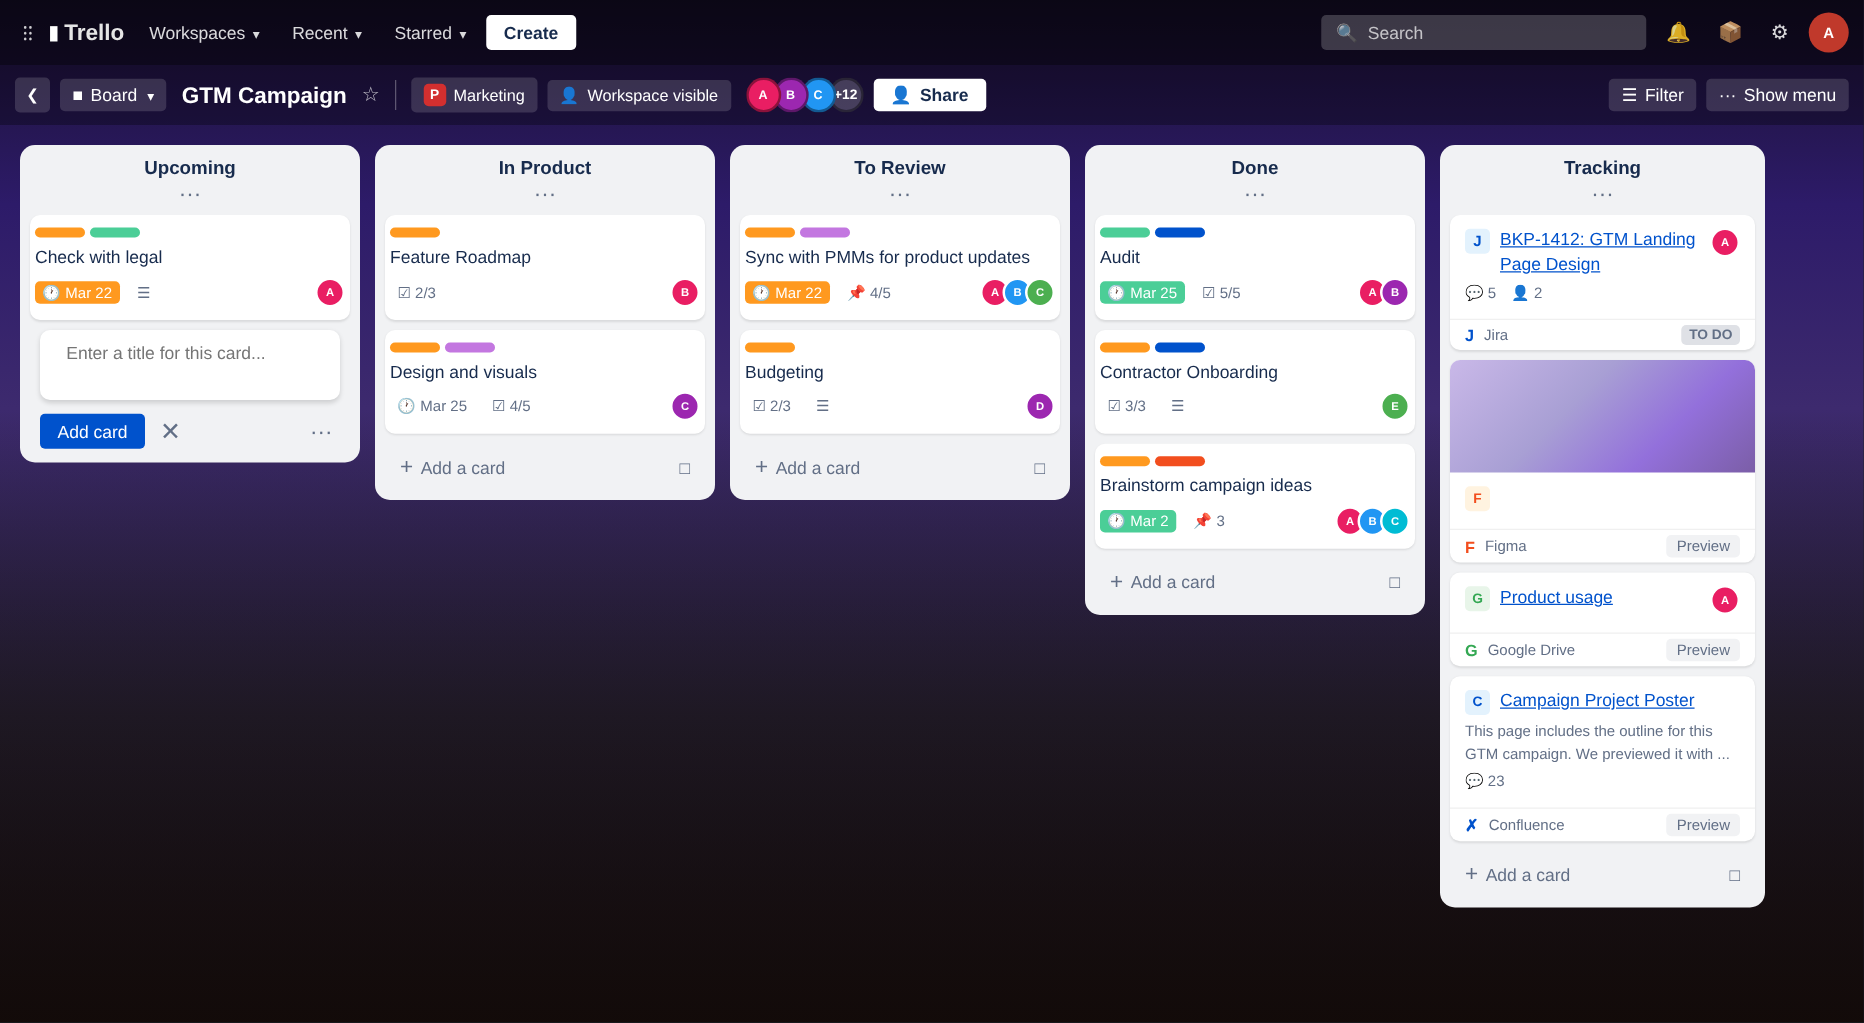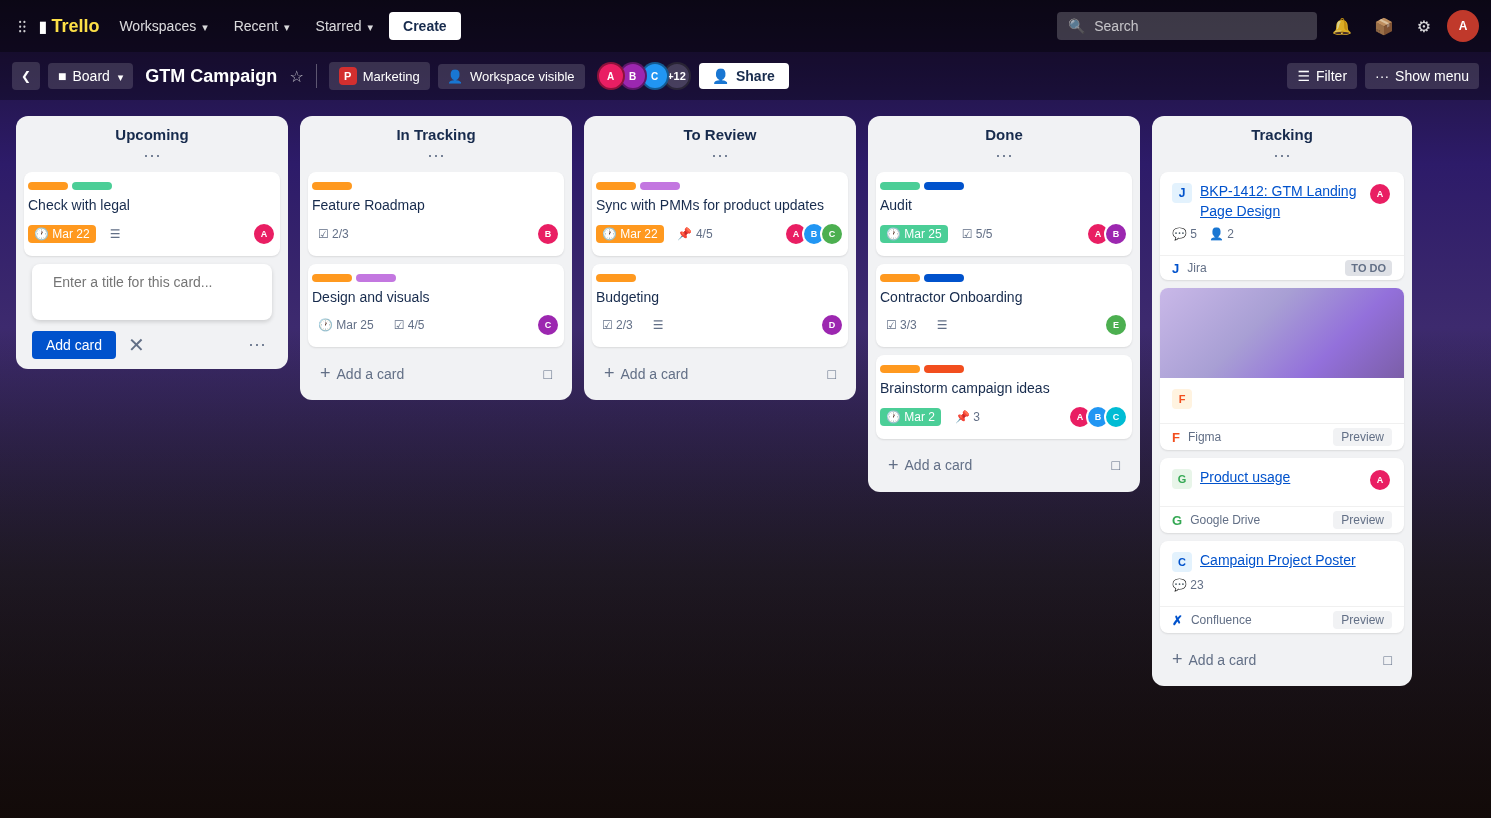--- a/index.html
+++ b/index.html
@@ -95,21 +95,21 @@
 
     <div style="position:absolute;bottom:0;left:0;width:100%;height:60%;background:linear-gradient(to top, rgba(20,10,5,0.8) 0%, rgba(40,20,10,0.3) 50%, transparent 100%);"></div>
   </div>
 
   <div style="position:relative;z-index:20;display:flex;align-items:center;background:rgba(0,0,0,0.55);height:52px;padding:0 12px;gap:6px;">
 
     <button style="background:none;border:none;color:rgba(255,255,255,0.8);cursor:pointer;padding:6px;font-size:16px;border-radius:4px;">⁝⁝</button>
 
     <div style="display:flex;align-items:center;gap:4px;cursor:pointer;margin-right:4px;">
       <span style="color:white;font-size:16px;">▮</span>
-      <span style="color:#fde047;font-weight:700;font-size:18px;">Trello</span>
+      <span style="color:#e5e5e5;font-weight:700;font-size:18px;">Trello</span>
     </div>
     <button class="topbar-nav-btn">
         <span>Workspaces</span> 
         <span class="chevron"></span>
       </button>
     <button class="topbar-nav-btn">
         <span>Recent</span> 
         <span class="chevron"></span>
       </button>
     <button class="topbar-nav-btn">
@@ -213,21 +213,21 @@
               <button class="add-card-submit">Add card</button>
               <button class="add-card-cancel">✕</button>
               <button class="new-card-more">···</button>
             </div>
           </div>
         </div>
       </div>
 
       <div class="list">
         <div class="list-header">
-          <span class="list-title">In Tracking</span>
+          <span class="list-title">In Product</span>
           <button class="list-menu-btn">···</button>
         </div>
         <div class="list-cards">
 
           <div class="card">
             <div class="card-labels">
               <div class="card-label" style="background:#ff991f;width:40px;"></div>
             </div>
             <div class="card-title">Feature Roadmap</div>
             <div class="card-meta">
@@ -455,20 +455,21 @@
           </div>
 
           <div class="tracking-card">
             <div class="tracking-card-body">
               <div class="tracking-card-header">
                 <div class="tracking-card-icon" style="background:#e3f2fd;">
                   <span style="color:#0052cc;font-size:11px;font-weight:700;">C</span>
                 </div>
                 <div class="tracking-card-title">Campaign Project Poster</div>
               </div>
+              <div class="tracking-card-desc">This page includes the outline for this GTM campaign. We previewed it with ...</div>
               <div class="tracking-card-meta">
                 <span>💬 23</span>
               </div>
             </div>
             <div class="tracking-source">
               <span style="color:#0052cc;font-size:13px;font-weight:700;margin-right:4px;">✗</span>
               <span class="source-name">Confluence</span>
               <button class="source-action">Preview</button>
             </div>
           </div>

